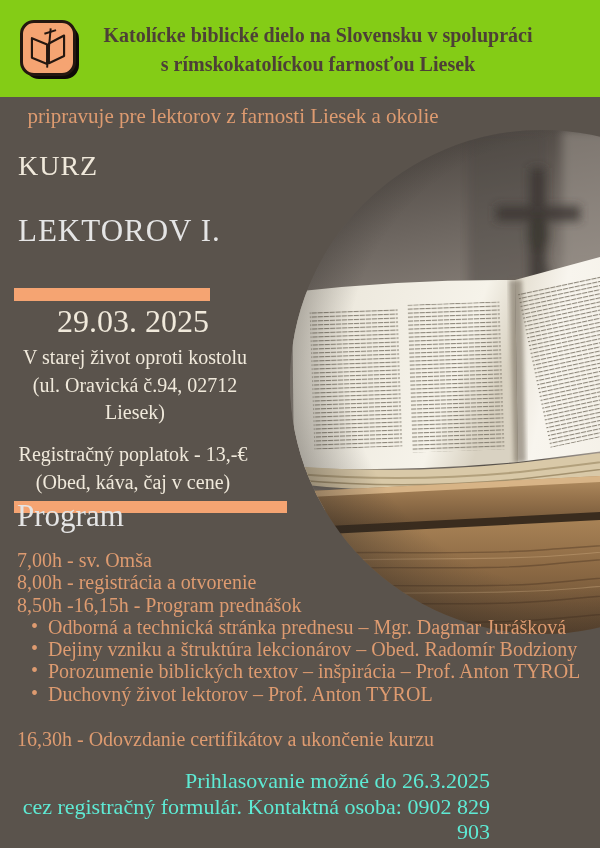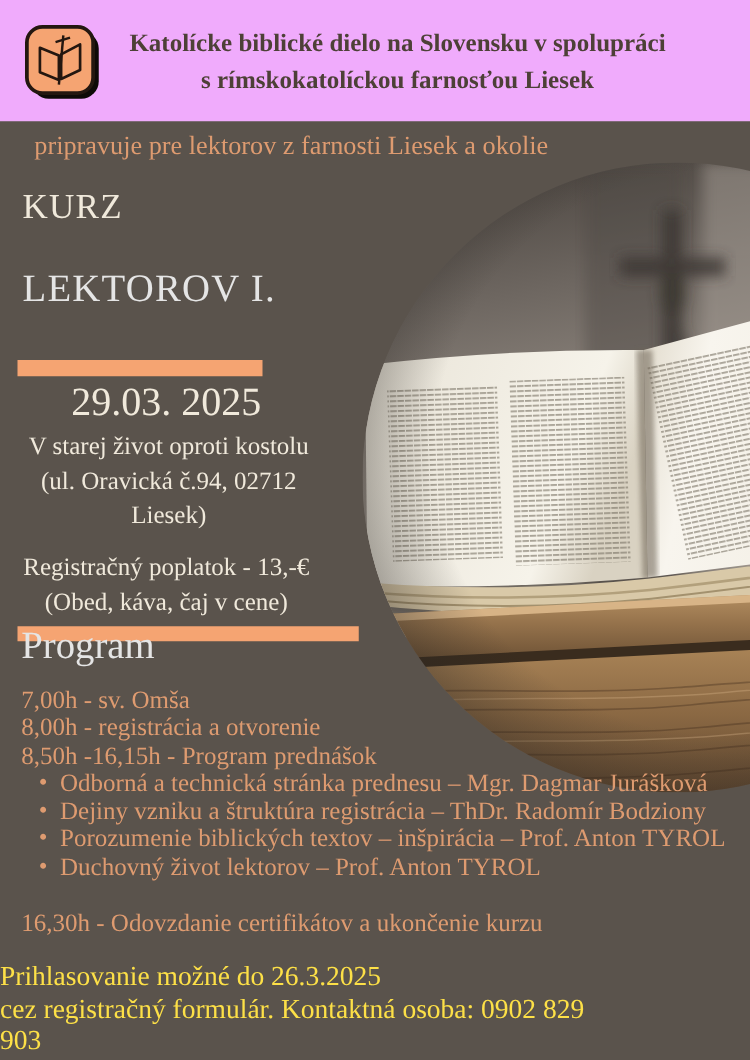--- a/index.html
+++ b/index.html
@@ -6,21 +6,21 @@
   .page{
     position:relative;
     width:600px;height:848px;
     background:#5A534C;
     overflow:hidden;
     font-family:"Liberation Serif", serif;
   }
   
   .top-banner{
     position:absolute;left:0;top:0;width:600px;height:97px;
-    background:#f0abfc;
+    background:#84cc16;
   }
   .logo-box{
     position:absolute;left:20px;top:20px;width:56px;height:56px;
   }
   .logo-shadow{
     position:absolute;left:5px;top:5px;width:54px;height:54px;
     background:#0e0a07;border-radius:14px;
   }
   .logo-frame{
     position:absolute;left:0;top:0;width:50px;height:50px;
@@ -56,22 +56,22 @@
   .venue{position:absolute;left:0;top:344px;width:270px;text-align:center;font-size:20px;line-height:27.5px;color:#F0E9DB;z-index:2;}
   .fee{position:absolute;left:0;top:441px;width:266px;text-align:center;font-size:20px;line-height:27.5px;color:#F0E9DB;z-index:2;}
   
   .program-heading{position:absolute;left:17px;top:498px;font-size:31px;color:#e5e5e5;z-index:2;}
   .program-list{position:absolute;left:17px;top:549px;width:566px;font-size:20px;line-height:22.3px;color:#DE9B70;z-index:2;}
   .lectures{list-style:none;margin:0;padding:0;}
   .lectures li{position:relative;padding-left:31px;}
   .lectures .dot{position:absolute;left:14px;top:-1px;font-size:20px;}
   .program-closing{margin-top:23px;}
   
-  .footer{position:absolute;left:0;top:768px;width:490px;text-align:left;
-    font-size:22px;line-height:25.5px;color:#fde047;z-index:2;}
+  .footer{position:absolute;left:0;top:768px;width:490px;text-align:right;
+    font-size:22px;line-height:25.5px;color:#5eead4;z-index:2;}
 </style>
 </head>
 <body>
 
 <div class="page">
 
   <div class="top-banner">
     <div class="logo-box">
       <div class="logo-shadow"></div>
       <div class="logo-frame">
@@ -219,21 +219,21 @@
     <div>7,00h - sv. Omša</div>
     <div>8,00h - registrácia a otvorenie</div>
     <div>8,50h -16,15h - Program prednášok</div>
     <ul class="lectures">
       <li>
         <span class="dot">•</span>
         <span>Odborná a technická stránka prednesu – Mgr. Dagmar Jurášková</span>
       </li>
       <li>
         <span class="dot">•</span>
-        <span>Dejiny vzniku a štruktúra registrácia – ThDr. Radomír Bodziony</span>
+        <span>Dejiny vzniku a štruktúra lekcionárov – Obed. Radomír Bodziony</span>
       </li>
       <li>
         <span class="dot">•</span>
         <span>Porozumenie biblických textov – inšpirácia – Prof. Anton TYROL</span>
       </li>
       <li>
         <span class="dot">•</span>
         <span>Duchovný život lektorov – Prof. Anton TYROL</span>
       </li>
     </ul>

